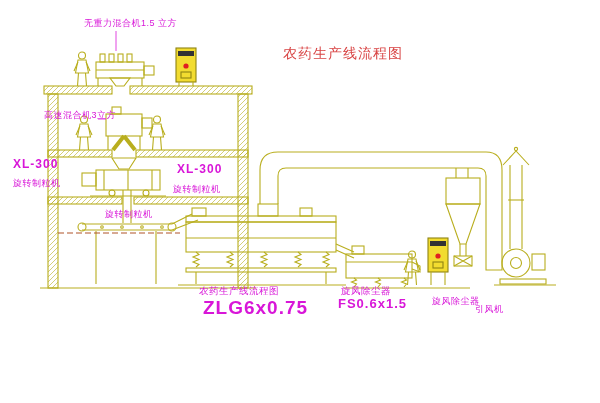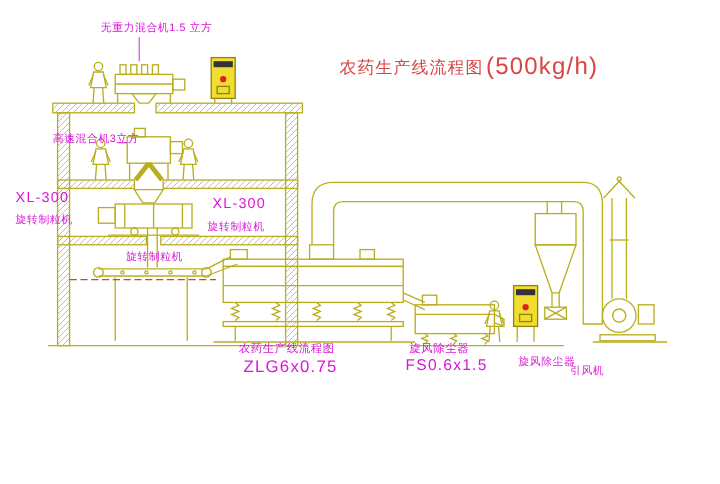--- a/index.html
+++ b/index.html
@@ -13,21 +13,21 @@
   html,body{margin:0;padding:0;background:#fff;}
   .canvas{
     position:relative;width:600px;height:403px;background:#ffffff;overflow:hidden;
     font-family:"Liberation Sans",sans-serif;
   }
   .canvas svg{position:absolute;left:0;top:0;}
   .lbl{
     position:absolute;color:var(--label);white-space:nowrap;line-height:1;
     letter-spacing:0.5px;
   }
-  .model{letter-spacing:1px;}
+  .model{letter-spacing:1px;font-weight:bold;}
   .title{
     position:absolute;color:var(--title);display:flex;align-items:center;gap:2px;
     white-space:nowrap;line-height:1;
   }
   .title .name{font-size:14px;letter-spacing:1px;}
   .title .cap{font-size:20px;letter-spacing:1px;}
 </style>
 </head>
 <body>
 
@@ -190,36 +190,35 @@
       <g stroke="var(--label)" stroke-width="0.8">
         <path d="M116,31V51"></path>
         <path d="M98,119H106"></path>
       </g>
 
     </g>
   </svg>
 
   <div class="title" style="left:283px;top:46px">
     <span class="name">农药生产线流程图</span>
-    <span class="cap">(500kg/h)</span>
   </div>
 
   <div class="lbl" style="left:84px;top:19px;font-size:9px">无重力混合机1.5 立方</div>
   <div class="lbl" style="left:44px;top:111px;font-size:9px">高速混合机3立方</div>
 
   <div class="lbl model" style="left:13px;top:158px;font-size:12px">XL-300</div>
   <div class="lbl" style="left:13px;top:179px;font-size:9px">旋转制粒机</div>
 
   <div class="lbl model" style="left:177px;top:163px;font-size:12px">XL-300</div>
   <div class="lbl" style="left:173px;top:185px;font-size:9px">旋转制粒机</div>
 
   <div class="lbl" style="left:105px;top:210px;font-size:9px">旋转制粒机</div>
 
   <div class="lbl" style="left:199px;top:286px;font-size:9.5px">农药生产线流程图</div>
-  <div class="lbl model" style="left:203px;top:298px;font-size:14px">ZLG6x0.75</div>
+  <div class="lbl model" style="left:203px;top:298px;font-size:19px">ZLG6x0.75</div>
 
   <div class="lbl" style="left:341px;top:286px;font-size:9.5px">旋风除尘器</div>
   <div class="lbl model" style="left:338px;top:297px;font-size:13px">FS0.6x1.5</div>
 
   <div class="lbl" style="left:432px;top:297px;font-size:9px">旋风除尘器</div>
   <div class="lbl" style="left:475px;top:305px;font-size:9px">引风机</div>
 
 </div>
 
 </body></html>

